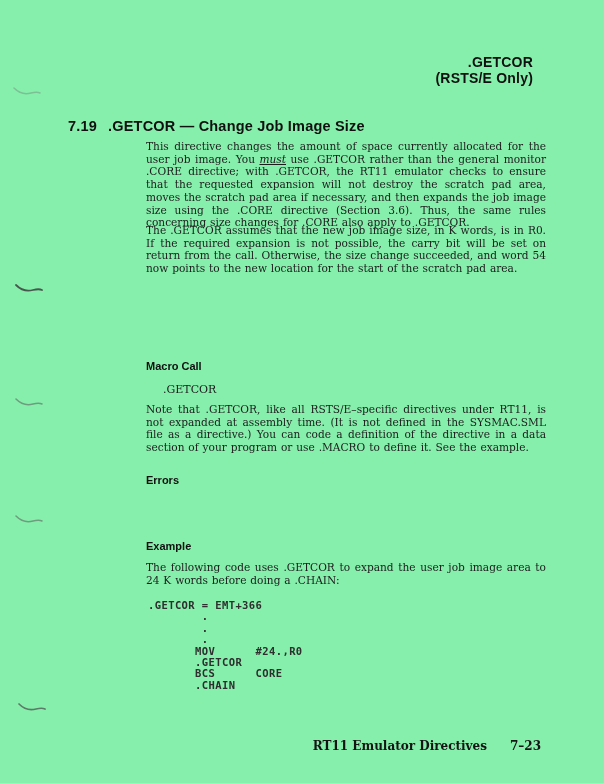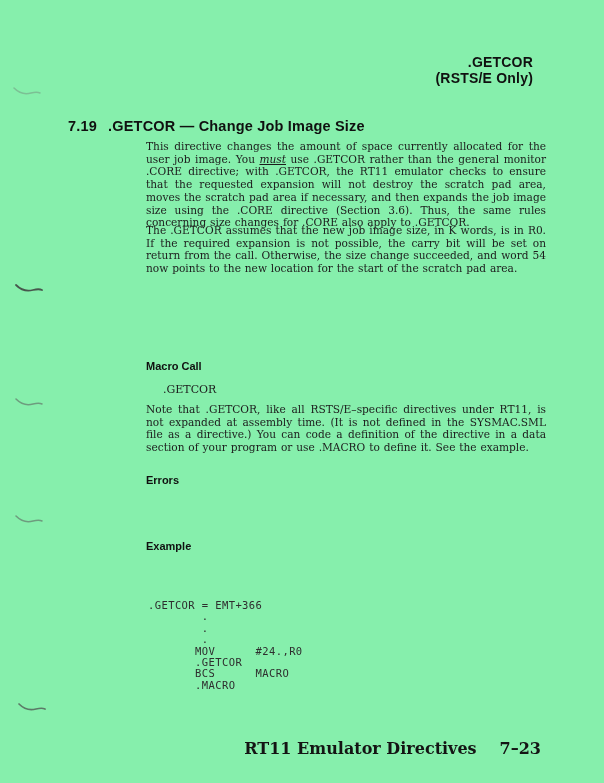--- a/index.html
+++ b/index.html
@@ -74,31 +74,31 @@
   .code-block {
     position: absolute;
     top: 600px;
     left: 148px;
     font-family: "DejaVu Sans Mono", monospace;
     font-size: 10.5px;
     line-height: 11.4px;
     color: #2e2e2e;
     letter-spacing: 0.4px;
   }
-  .code-line { white-space: pre; }
+  .code-line { white-space: pre; font-weight: bold; }
   
   .page-footer {
     position: absolute;
     top: 739px;
     right: 63px;
     display: flex;
     align-items: center;
     gap: 23px;
     font-weight: bold;
-    font-size: 16px;
+    font-size: 12px;
     color: #141414;
   }
   
   .scan-mark { position: absolute; }
   .scan-mark svg { display: block; }
   .mark-1 { left: 12px; top: 84px;  opacity: 0.35; }
   .mark-2 { left: 14px; top: 281px; opacity: 0.85; }
   .mark-3 { left: 14px; top: 395px; opacity: 0.55; }
   .mark-4 { left: 14px; top: 512px; opacity: 0.55; }
   .mark-5 { left: 17px; top: 700px; opacity: 0.7; }
@@ -123,30 +123,31 @@
 
 
   <h2 class="subhead" style="top:360px">Macro Call</h2>
   <div class="macro-value" style="top:383px">.GETCOR</div>
 
   <p class="body-par" style="top:403px">Note that .GETCOR, like all RSTS/E–specific directives under RT11, is not expanded at assembly time. (It is not defined in the SYSMAC.SML file as a directive.) You can code a definition of the directive in a data section of your program or use .MACRO to define it. See the example.</p>
 
   <h2 class="subhead" style="top:474px">Errors</h2>
 
   <h2 class="subhead" style="top:540px">Example</h2>
+  <p class="body-par" style="top:561px">The following code uses .GETCOR to expand the user job image area to 24 K words before doing a .CHAIN:</p>
 
   <div class="code-block">
     <div class="code-line">.GETCOR = EMT+366</div>
     <div class="code-line">        .</div>
     <div class="code-line">        .</div>
     <div class="code-line">        .</div>
     <div class="code-line">       MOV      #24.,R0</div>
     <div class="code-line">       .GETCOR</div>
-    <div class="code-line">       BCS      MACRO</div>
-    <div class="code-line">       .MACRO</div>
+    <div class="code-line">       BCS      CORE</div>
+    <div class="code-line">       .CHAIN</div>
   </div>
 
   <div class="page-footer">
     <span>RT11 Emulator Directives</span>
     <span>7–23</span>
   </div>
 
   <span class="scan-mark mark-1">
     <svg width="30" height="14" viewBox="0 0 30 14">
         <path d="M2 4 C7 9, 12 11, 19 9 C23 8, 26 8, 28 9" fill="none" stroke="#6a6a6a" stroke-width="1.6" stroke-linecap="round"></path>

